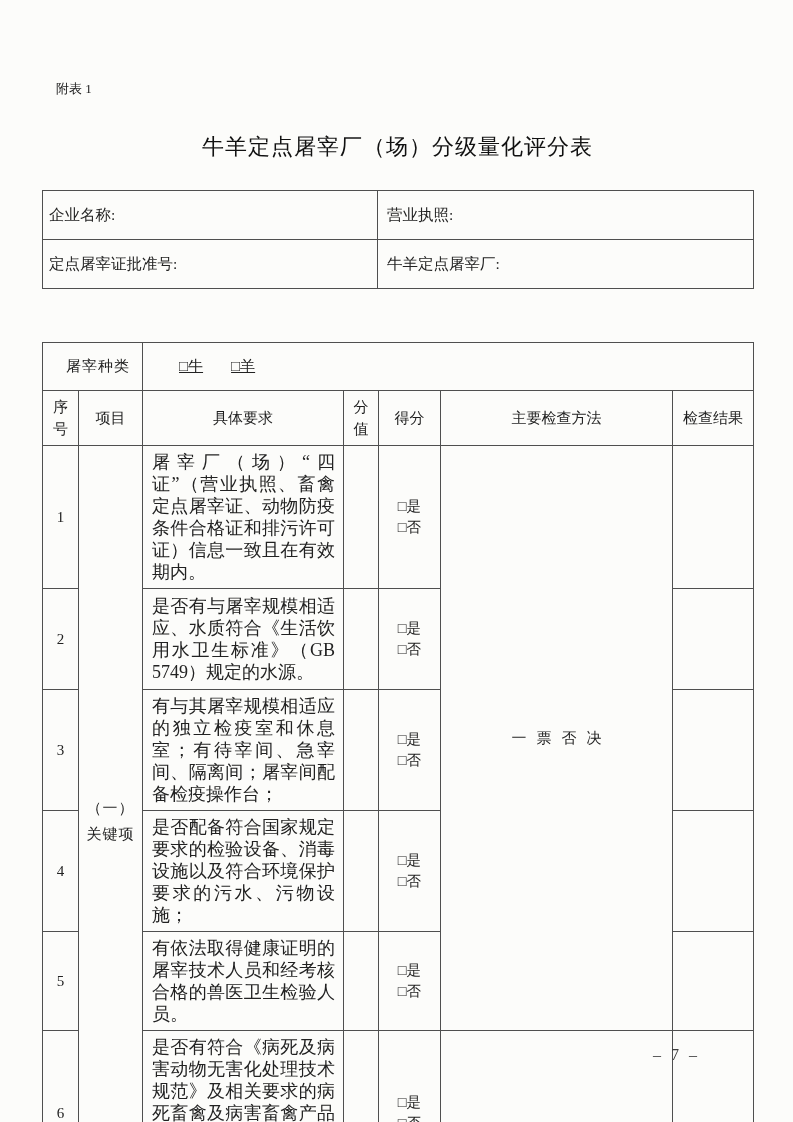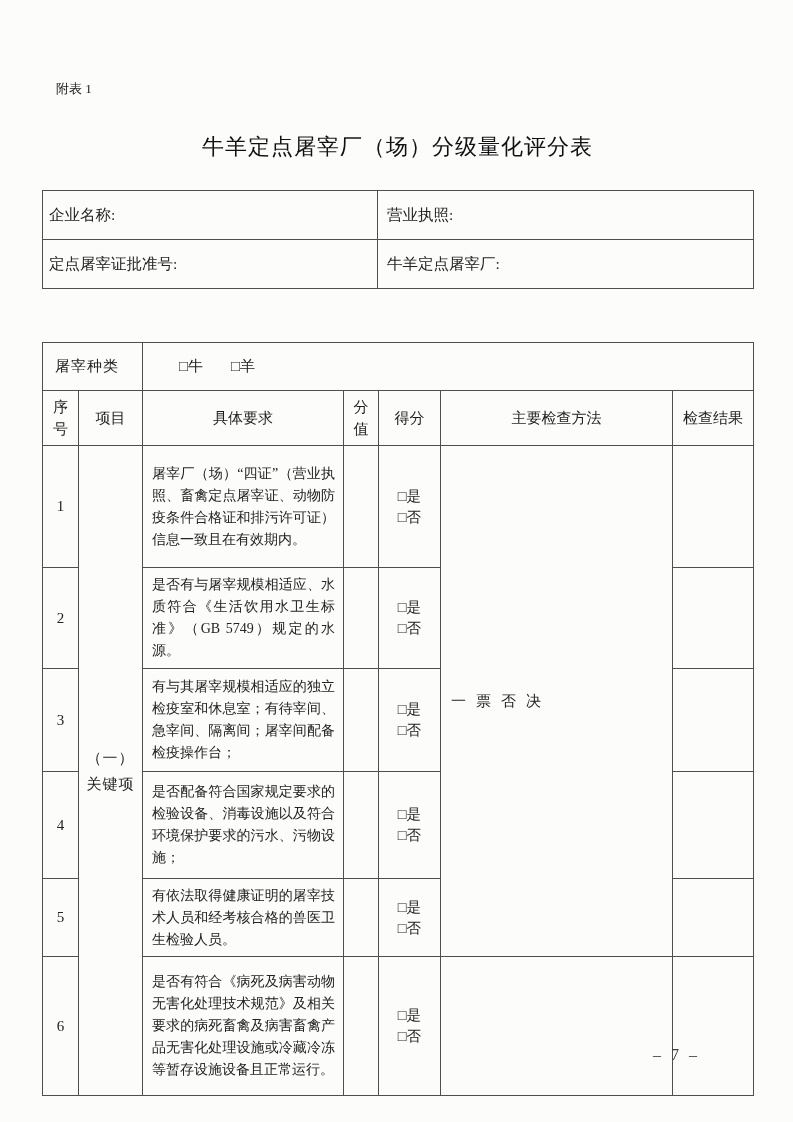--- a/index.html
+++ b/index.html
@@ -28,39 +28,39 @@
 
   
   .info-table { position:absolute; left:0; top:190px; width:711px; }
   .info-table td { height:48px; vertical-align:middle; font-size:15.5px; }
   .info-table .l { padding-left:6px; }
   .info-table .r { padding-left:9px; }
 
   
   .main-table { position:absolute; left:0; top:342px; width:711px; }
   .species-row td { height:47px; vertical-align:middle; font-size:15px; }
-  .species-label { padding-left:12px; letter-spacing:1px; }
-  .species-opts { padding-left:36px; }
+  .species-label { padding-left:23px; letter-spacing:1px; }
+  .species-opts { padding-left:36px;text-decoration:underline; }
   .species-opt { margin-right:28px; }
 
   .head-row th {
     height:54px; vertical-align:middle; text-align:center;
     font-size:15px; color:#1e1e1e;
     font-family:"Liberation Sans","DejaVu Sans",sans-serif;
   }
   .vert { display:inline-block; width:1.15em; line-height:1.45; }
 
   .c-no   { text-align:center; vertical-align:middle; font-size:15px; }
   .c-item { text-align:center; vertical-align:middle; font-size:15px;
             white-space:pre-line; line-height:26px; letter-spacing:1px; }
-  .c-req  { vertical-align:middle; font-size:14px; line-height:22px;
+  .c-req  { vertical-align:middle; font-size:18px; line-height:22px;
             padding:5px 8px 5px 9px; text-align:justify; }
   .c-score{ text-align:center; vertical-align:middle; font-size:14.5px; }
   .c-score .opt { display:block; width:max-content; margin:0 auto; line-height:21px; text-align:left; }
-  .c-method { vertical-align:middle; font-size:15px; }
+  .c-method { text-align:center; vertical-align:middle; font-size:15px; }
   .c-method .spaced { letter-spacing:10px; margin-left:10px; }
 
   .h-r1 td { height:111px; }
   .h-r2 td { height:90px;font-family:Liberation Serif, serif; }
   .h-r3 td { height:92px; }
   .h-r4 td { height:96px;margin-left:18px; }
   .h-r5 td { height:67px; }
   .h-r6 td { height:128px;border-radius:19px; }
 
   .page-number {

